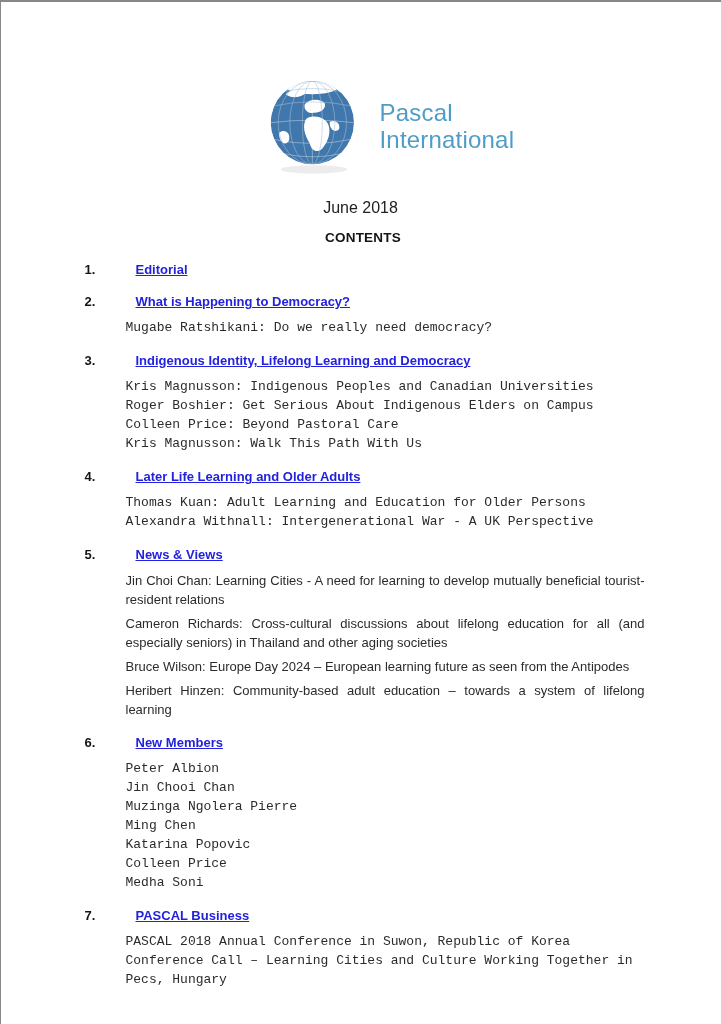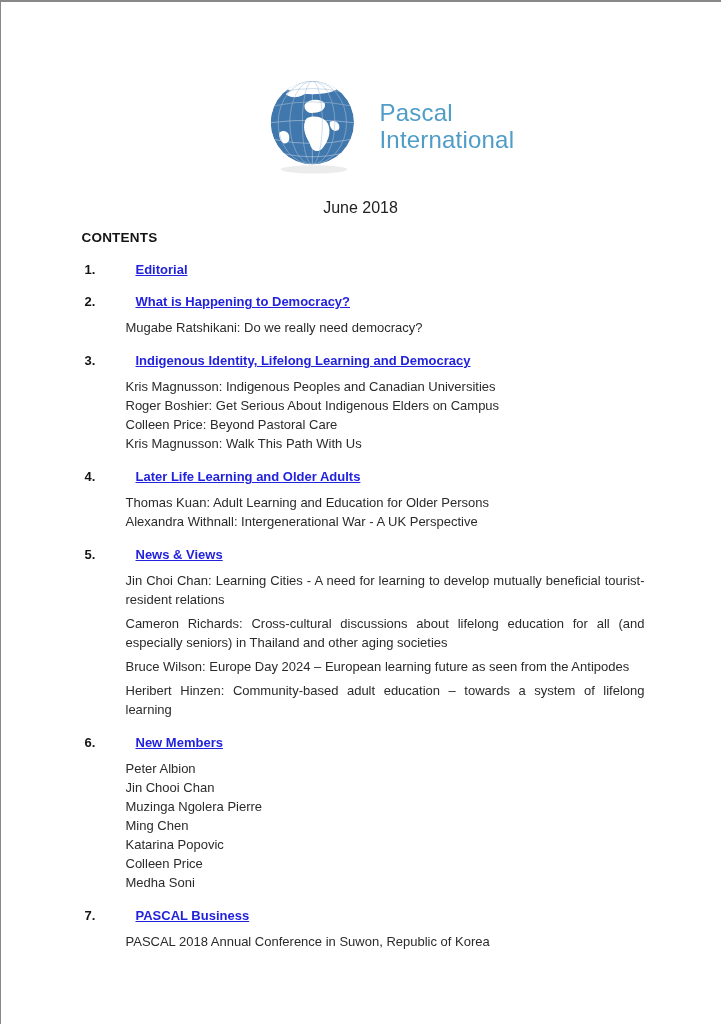--- a/index.html
+++ b/index.html
@@ -23,27 +23,27 @@
   .globe .land{fill:#ffffff;}
   .globe .grid-w{stroke:rgba(255,255,255,0.45);fill:none;stroke-width:1;}
   .globe .grid-b{stroke:rgba(64,120,173,0.30);fill:none;stroke-width:1;}
   .brand{margin-left:16px;color:var(--brand_text);font-size:24px;line-height:27px;font-weight:400;letter-spacing:0.2px;}
   
   .header-space{height:184px;}
   .doc-title{text-align:center;font-size:17.5px;font-weight:700;color:#161616;line-height:20px;}
   .doc-date{text-align:center;font-size:16px;color:#222;margin-top:13px;line-height:17px;}
   
   .contents{padding-left:81px;padding-right:76px;margin-top:14px;font-size:13px;}
-  .contents-heading{font-weight:700;font-size:13.5px;color:#141414;letter-spacing:0.2px;line-height:16px;}
+  .contents-heading{font-weight:700;font-size:13.5px;color:#141414;letter-spacing:0.2px;line-height:16px;text-align:center;}
   .toc-section{margin-top:15px;}
   .toc-head{display:flex;align-items:baseline;padding-left:3px;line-height:17px;}
   .toc-num{font-weight:700;color:#141414;min-width:19px;font-size:13px;}
   .toc-link{font-weight:700;color:var(--link_blue);text-decoration:underline;font-size:13px;cursor:pointer;padding-left:32px;}
   .sub-list{margin-left:44px;margin-top:8px;}
-  .sub{line-height:19px;color:#2b2b2b;}
+  .sub{line-height:19px;color:#2b2b2b;font-family:Liberation Mono, monospace;}
   .para{line-height:19px;color:#2b2b2b;text-align:justify;max-width:520px;}
   .para + .para{margin-top:5px;}
 </style>
 </head>
 <body>
 
 <div class="page">
 
   <div class="header-space">
     <div class="logo">
@@ -172,17 +172,18 @@
       </div>
     </div>
 
     <div class="toc-section">
       <div class="toc-head">
         <span class="toc-num">7.</span>
         <a class="toc-link">PASCAL Business</a>
       </div>
       <div class="sub-list">
         <div class="sub">PASCAL 2018 Annual Conference in Suwon, Republic of Korea</div>
+        <div class="sub">Conference Call – Learning Cities and Culture Working Together in Pecs, Hungary</div>
       </div>
     </div>
 
   </div>
 </div>
 
 </body></html>

